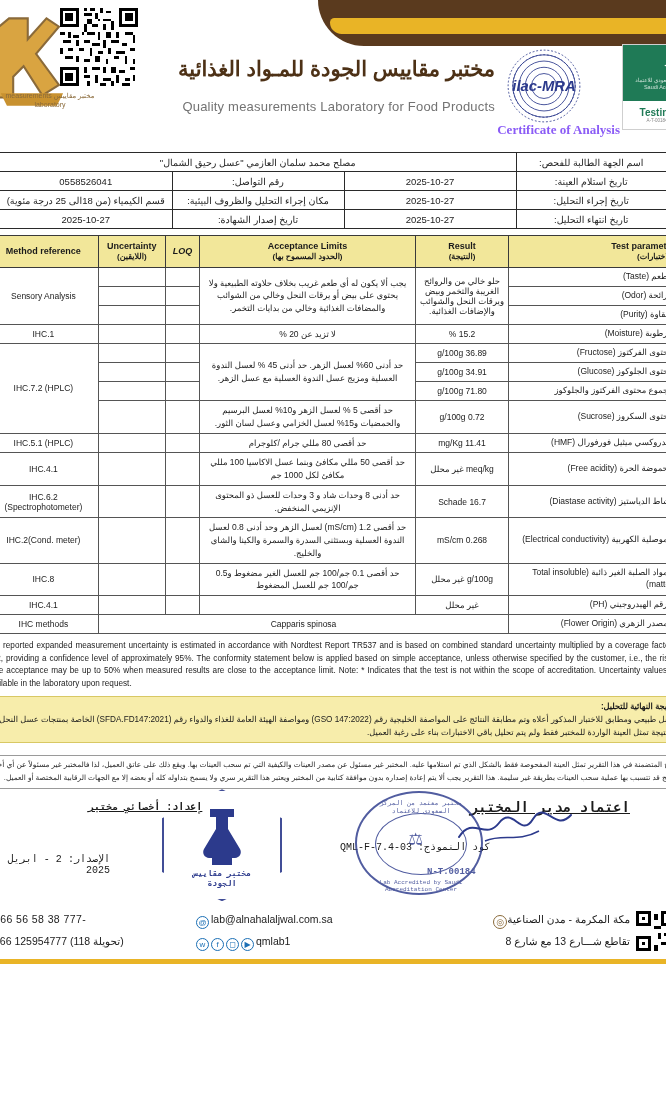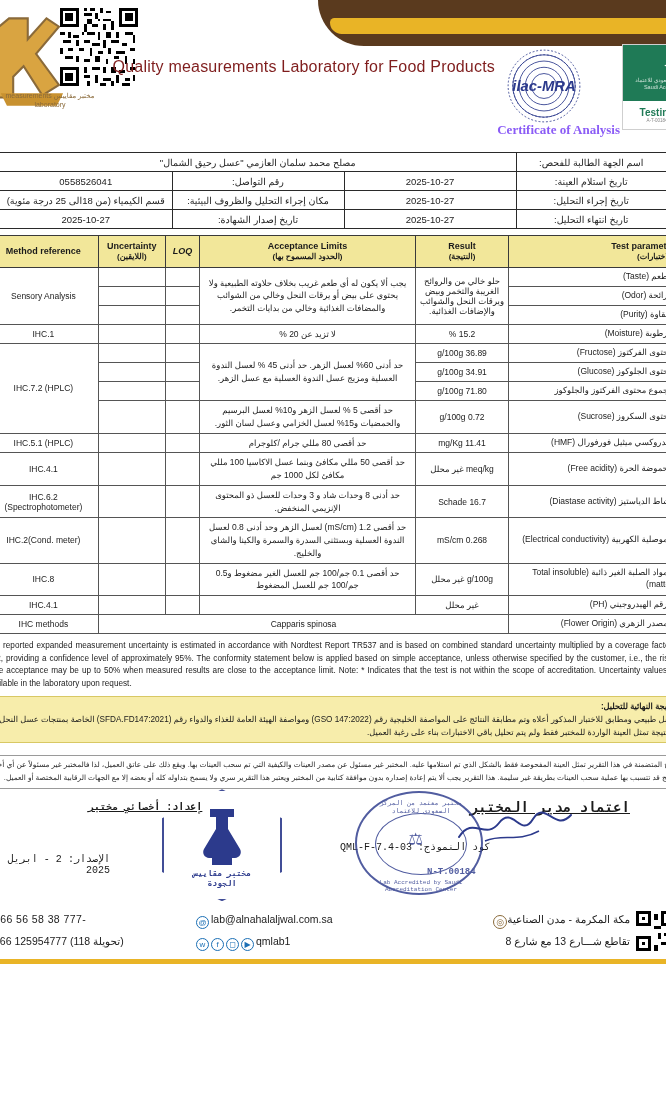--- a/index.html
+++ b/index.html
@@ -62,23 +62,23 @@
   }
   .title-ar {
     font-size: 21px;
     font-weight: bold;
     color: #4d3116;
     direction: rtl;
     letter-spacing: 0.5px;
     line-height: 1.2;
   }
   .title-en {
-    font-size: 16px;
-    color: #7f1d1d;
-    margin-top: 2px;
+    font-size: 13px;
+    color: #737373;
+    margin-top: 18px;
     letter-spacing: 0.2px;
   }
   .cert-title {
     position: absolute;
     left: 0; top: 122px;
     width: 620px;
     text-align: right;
     font-family: "Liberation Serif", serif;
     font-size: 13px;
     font-weight: bold;
@@ -401,20 +401,21 @@
         <rect x="24" y="26" width="2" height="1"></rect>
         <rect x="27" y="25" width="1" height="2"></rect>
       <rect x="10" y="27" width="1" height="2"></rect>
         <rect x="15" y="28" width="2" height="1"></rect>
         <rect x="19" y="27" width="1" height="2"></rect>
       <rect x="23" y="28" width="3" height="1"></rect>
     </g>
   </svg>
 
   <div class="title-block">
+    <div class="title-ar">مختبر مقاييس الجودة للمـواد الغذائية</div>
     <div class="title-en">Quality measurements Laboratory for Food Products</div>
   </div>
   <div class="cert-title">Certificate of Analysis</div>
 
   <svg class="ilac" viewBox="0 0 100 100">
     <g stroke="#2c3a8c" fill="none" stroke-width="1.1">
       <circle cx="50" cy="50" r="46" stroke-dasharray="2.4 2.4"></circle>
       <circle cx="50" cy="50" r="40" stroke-dasharray="2.4 2.4"></circle>
       <path d="M10 50 A40 40 0 0 1 90 50"></path>
       <path d="M18 50 A32 32 0 0 1 82 50"></path>

